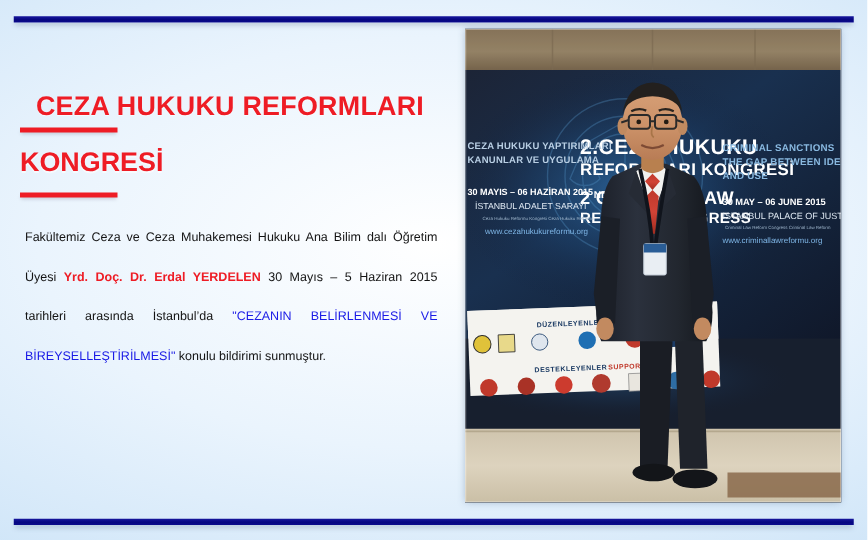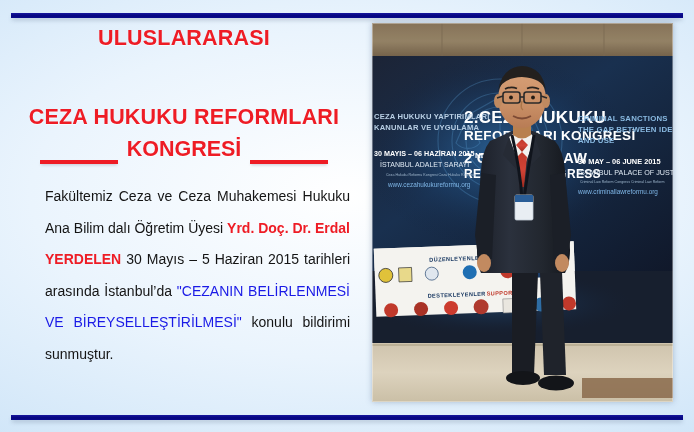--- a/index.html
+++ b/index.html
@@ -49,25 +49,26 @@
     line-height: 32px;
     letter-spacing: 0.2px;
     padding: 0 8px;
     text-shadow: 0 1px 0 rgba(255,255,255,0.6);
   }
   .headline .l1 { display:block; }
   .headline .l2 { display:block;margin-top:47px; }
 
   .kongresi-row {
     display: flex;
-    align-items: flex-end;
+    align-items: flex-start;
     justify-content: center;
     gap: 9px;
     margin-top: 1px;
     padding: 0 16px;
+    flex-direction: column;
   }
   .kongresi-row .dash {
     height: 4px;
     width: 78px;
     background: #ee1c25;
     box-shadow: 0 2px 3px -1px rgba(120,120,140,0.45);
     flex: 0 0 auto;
   }
   .kongresi-row .word {
     color: #ee1c25;
@@ -76,24 +77,23 @@
     line-height: 30px;
     white-space: nowrap;
     text-shadow: 0 1px 0 rgba(255,255,255,0.6);
   }
 
   .body-text {
     margin-top: 17px;
     padding: 0 18px 0 20px;
     text-align: justify;
     text-align-last: left;
-    font-size: 14px;
+    font-size: 10px;
     line-height: 31.5px;
     color: #141414;
-    margin-left: 25px;
   }
   .body-text .seg-red {
     color: #ee1c25;
     font-weight: bold;
   }
   .body-text .seg-blue {
     color: #1a1ae6;
   }
 
   
@@ -112,21 +112,20 @@
 </head>
 <body>
 
 <div class="slide">
 
   <div class="rule-navy rule-top"></div>
 
   <div class="left-col">
 
     <div class="headline">
-      <span class="l1">ULUSLARARASI</span>
       <span class="l2">CEZA HUKUKU REFORMLARI</span>
     </div>
 
     <div class="kongresi-row">
       <span class="dash"></span>
       <span class="word">KONGRESİ</span>
       <span class="dash"></span>
     </div>
 
     <p class="body-text"><span>Fakültemiz Ceza ve Ceza Muhakemesi Hukuku Ana Bilim dalı Öğretim Üyesi </span><span class="seg-red">Yrd. Doç. Dr. Erdal YERDELEN</span><span> 30 Mayıs – 5 Haziran 2015 tarihleri arasında İstanbul’da </span><span class="seg-blue">"CEZANIN BELİRLENMESİ VE BİREYSELLEŞTİRİLMESİ"</span><span> konulu bildirimi sunmuştur.</span></p>

